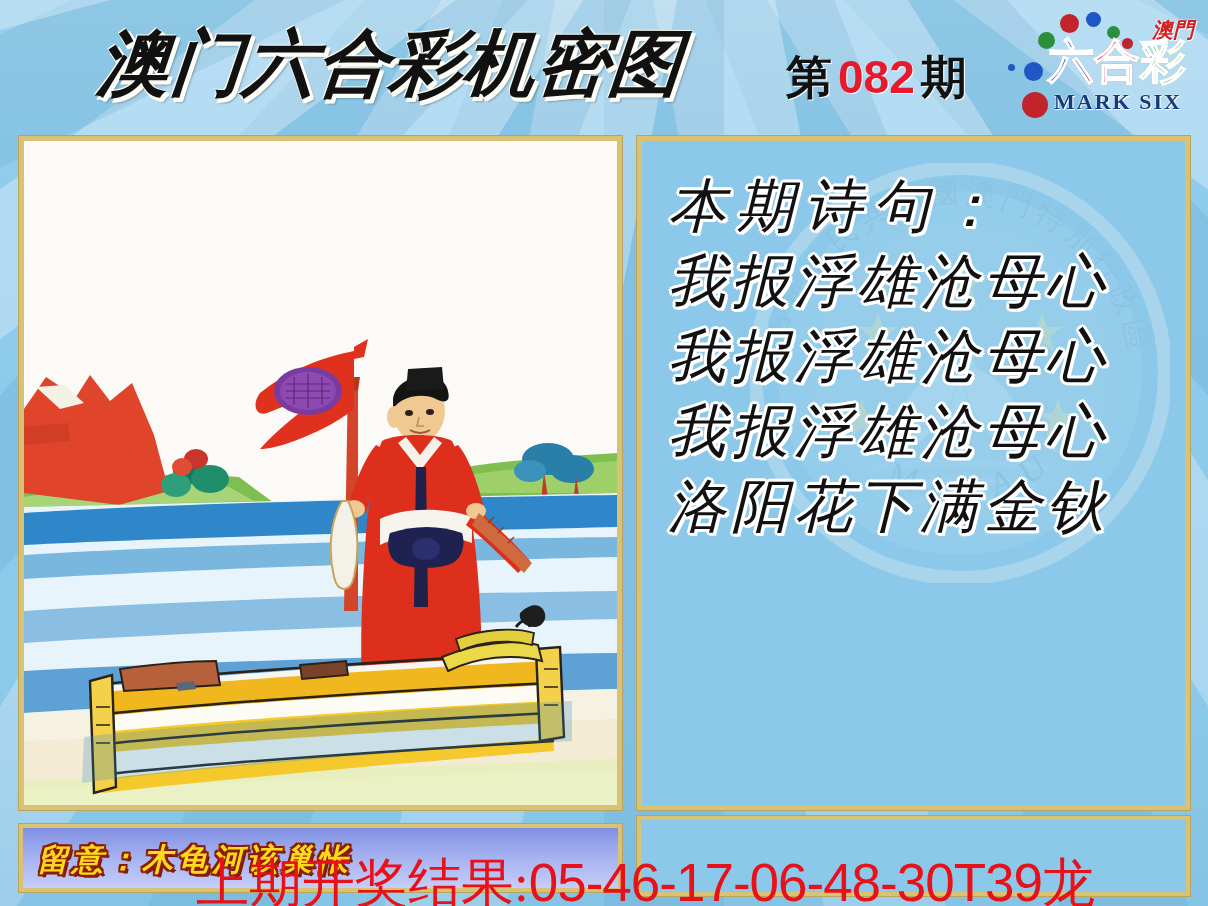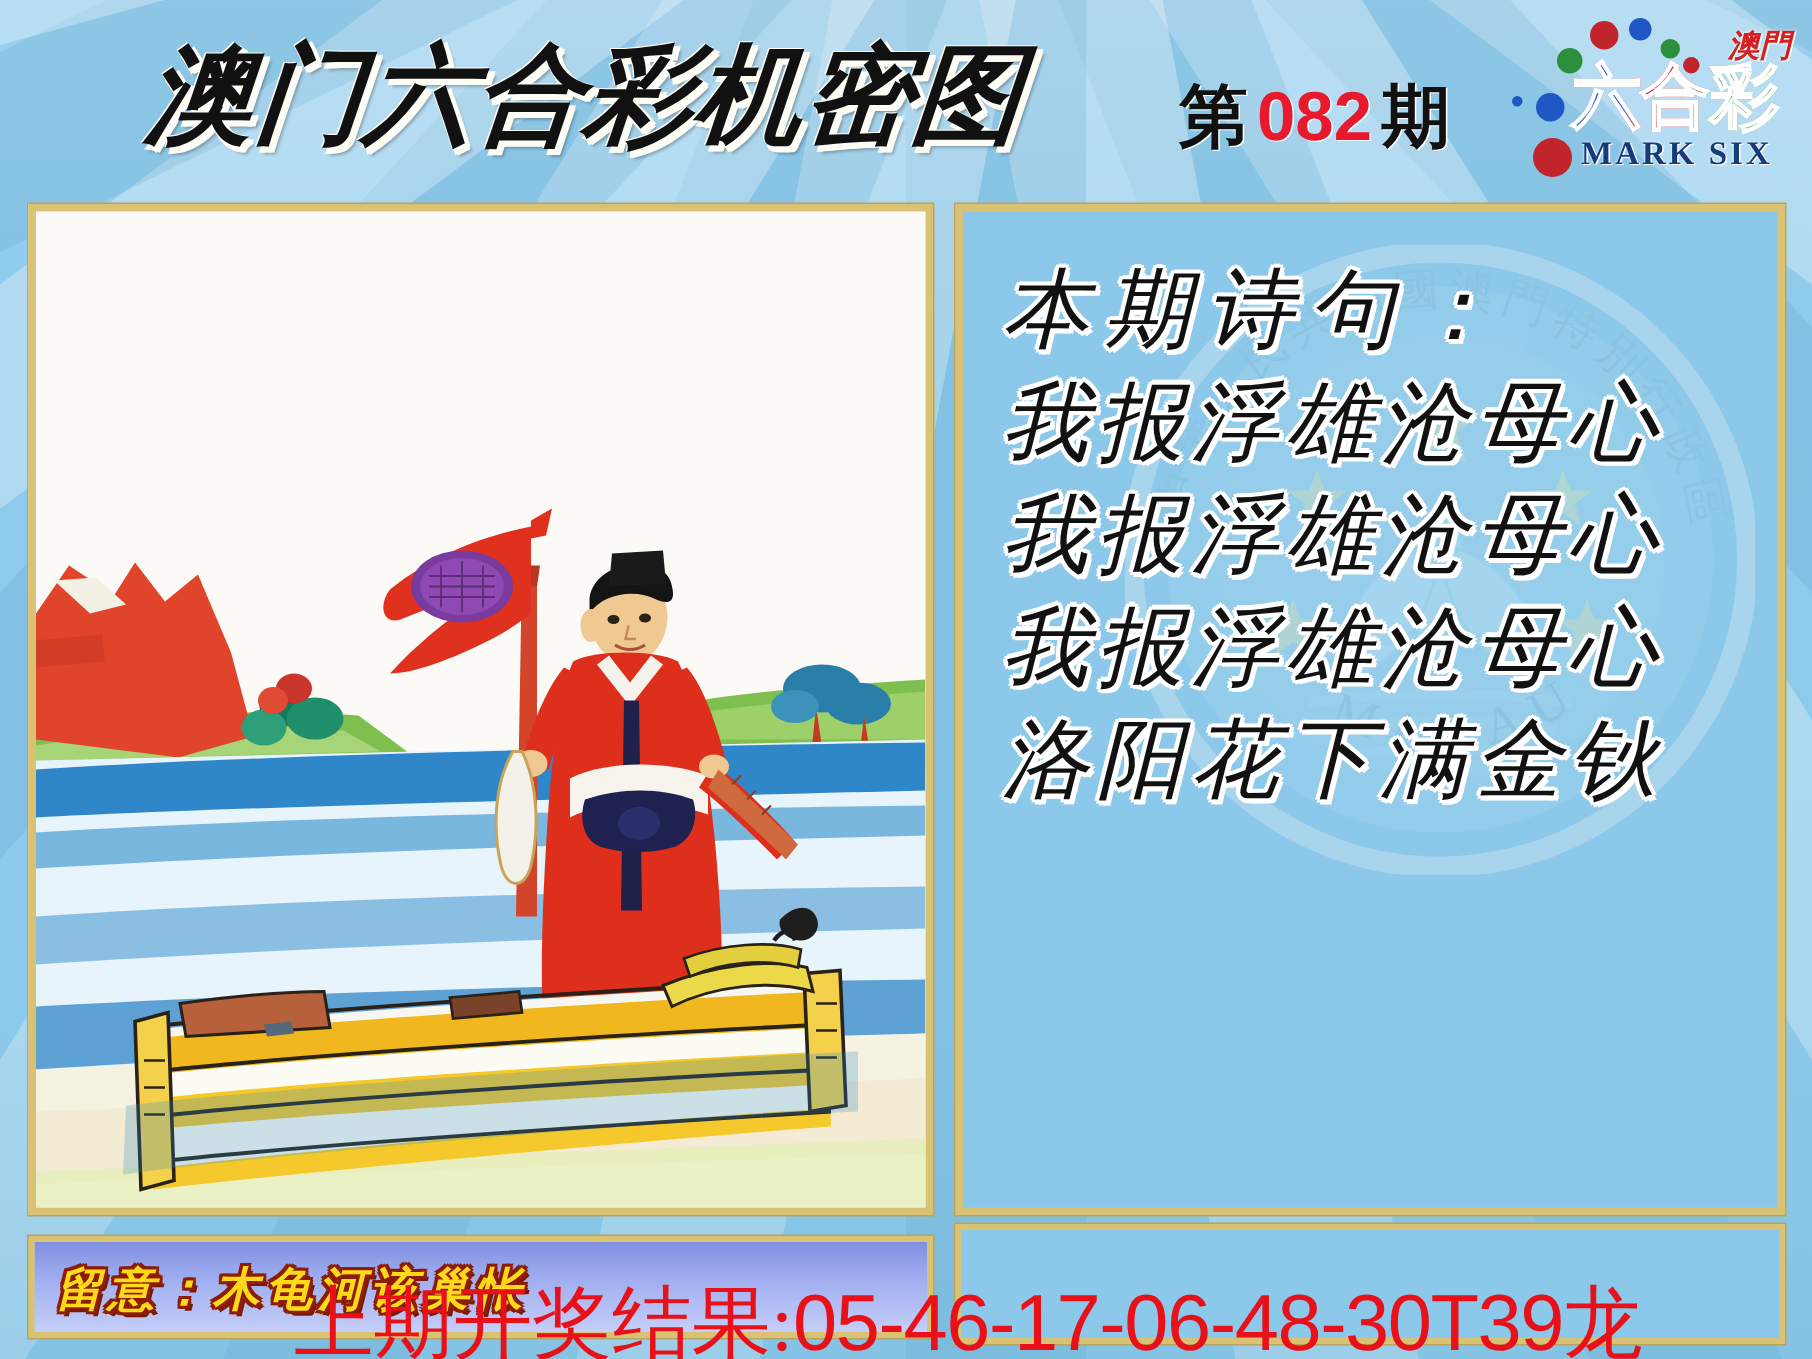--- a/index.html
+++ b/index.html
@@ -54,21 +54,21 @@
     text-shadow:1px 1px 0 #fff;
   }
   #issue .num { color:#e8192c; font-family:"Liberation Sans", sans-serif; font-weight:bold; padding:0 6px;text-align:center; }
 
   
   #logo { position:absolute; right:6px; top:4px; width:200px; height:120px; }
   #logo .dots { position:absolute; inset:0; }
   #logo .d { position:absolute; border-radius:50%; }
   #logo .cn {
     position:absolute; left:46px; top:38px;
-    font-family:Liberation Serif, serif; font-weight:bold;
+    font-family:Liberation Mono, monospace; font-weight:bold;
     font-size:46px; line-height:46px; letter-spacing:0px;
     background:linear-gradient(90deg,#1f57c4 0%,#1f57c4 26%,#cf1b26 30%,#cf1b26 58%,#1a8a2f 66%,#4db33a 100%);
     -webkit-background-clip:text; background-clip:text; color:transparent;
     -webkit-text-stroke:1.5px #ffffff;
     paint-order:stroke fill;
     white-space:nowrap;
   }
   #logo .mk {
     position:absolute; left:52px; top:84px;
     font-family:"Liberation Serif", serif; font-weight:bold;

